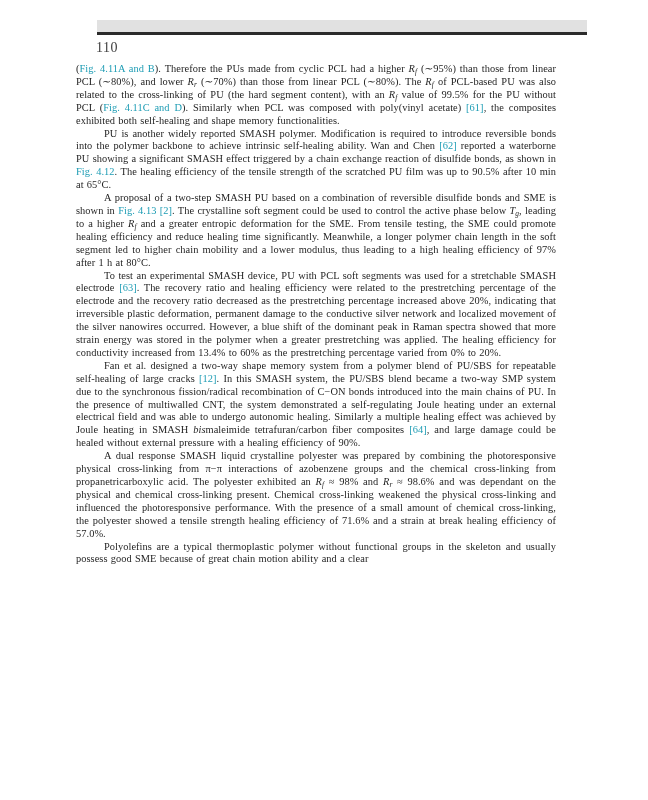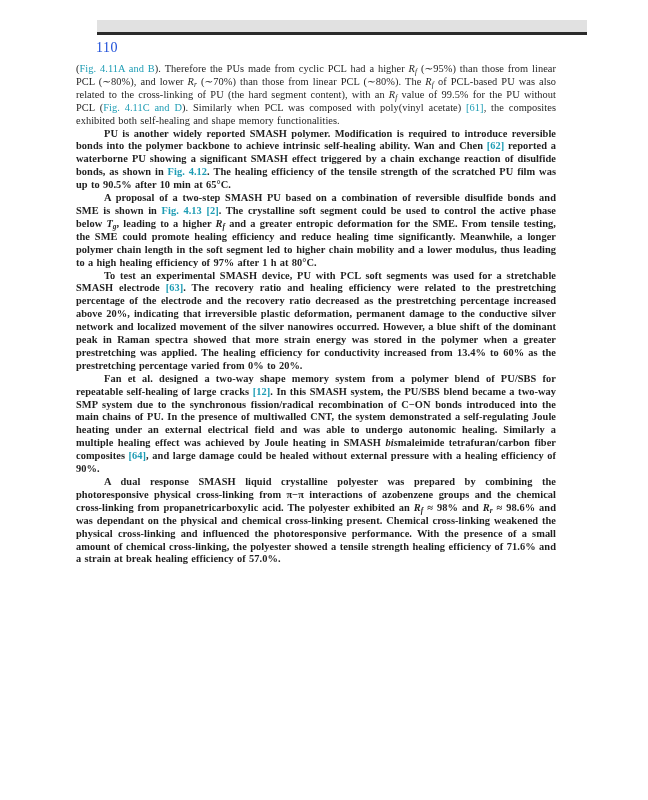--- a/index.html
+++ b/index.html
@@ -27,21 +27,21 @@
     height: 15px;
     background: var(--band);
     border-bottom: 3px solid var(--rule);
   }
   .page-number {
     position: absolute;
     left: 96px;
     top: 40px;
     font-size: 14px;
     letter-spacing: 0.5px;
-    color: #1d4ed8;
+    color: #404040;
   }
   .running-head {
     position: absolute;
     left: 97px;
     top: 45px;
     width: 490px;
     text-align: center;
     font-size: 8.3px;
     color: #222;
   }
@@ -50,21 +50,21 @@
     left: 76px;
     top: 63px;
     width: 480px;
     font-size: 10.4px;
     line-height: 12.9px;
     text-align: justify;
     letter-spacing: 0.05px;
     word-spacing: 0.6px;
   }
   .para { text-indent: 0; }
-  .para.indent { text-indent: 28px; font-weight: bold; }
+  .para.indent { text-indent: 28px; }
   .seg-l { color: var(--link); }
   .seg-i { font-style: italic; }
   .seg-s {
     font-style: italic;
     font-size: 7.4px;
     line-height: 0;
     position: relative;
     top: 1.8px;
   }
   .footer {
@@ -83,14 +83,15 @@
 <div class="page">
   <div class="header-band"></div>
   <div class="page-number">110</div>
   <div class="body-text" id="body-text">
       <p class="para"><span class="seg-p">(</span><span class="seg-l">Fig. 4.11A and B</span><span class="seg-p">). Therefore the PUs made from cyclic PCL had a higher </span><span class="seg-i">R</span><span class="seg-s">f</span><span class="seg-p"> (∼95%) than those from linear PCL (∼80%), and lower </span><span class="seg-i">R</span><span class="seg-s">r</span><span class="seg-p"> (∼70%) than those from linear PCL (∼80%). The </span><span class="seg-i">R</span><span class="seg-s">f</span><span class="seg-p"> of PCL-based PU was also related to the cross-linking of PU (the hard segment content), with an </span><span class="seg-i">R</span><span class="seg-s">f</span><span class="seg-p"> value of 99.5% for the PU without PCL (</span><span class="seg-l">Fig. 4.11C and D</span><span class="seg-p">). Similarly when PCL was composed with poly(vinyl acetate) </span><span class="seg-l">[61]</span><span class="seg-p">, the composites exhibited both self-healing and shape memory functionalities.</span></p>
       <p class="para indent"><span class="seg-p">PU is another widely reported SMASH polymer. Modification is required to introduce reversible bonds into the polymer backbone to achieve intrinsic self-healing ability. Wan and Chen </span><span class="seg-l">[62]</span><span class="seg-p"> reported a waterborne PU showing a significant SMASH effect triggered by a chain exchange reaction of disulfide bonds, as shown in </span><span class="seg-l">Fig. 4.12</span><span class="seg-p">. The healing efficiency of the tensile strength of the scratched PU film was up to 90.5% after 10 min at 65°C.</span></p>
       <p class="para indent"><span class="seg-p">A proposal of a two-step SMASH PU based on a combination of reversible disulfide bonds and SME is shown in </span><span class="seg-l">Fig. 4.13 [2]</span><span class="seg-p">. The crystalline soft segment could be used to control the active phase below </span><span class="seg-i">T</span><span class="seg-s">g</span><span class="seg-p">, leading to a higher </span><span class="seg-i">R</span><span class="seg-s">f</span><span class="seg-p"> and a greater entropic deformation for the SME. From tensile testing, the SME could promote healing efficiency and reduce healing time significantly. Meanwhile, a longer polymer chain length in the soft segment led to higher chain mobility and a lower modulus, thus leading to a high healing efficiency of 97% after 1 h at 80°C.</span></p>
       <p class="para indent"><span class="seg-p">To test an experimental SMASH device, PU with PCL soft segments was used for a stretchable SMASH electrode </span><span class="seg-l">[63]</span><span class="seg-p">. The recovery ratio and healing efficiency were related to the prestretching percentage of the electrode and the recovery ratio decreased as the prestretching percentage increased above 20%, indicating that irreversible plastic deformation, permanent damage to the conductive silver network and localized movement of the silver nanowires occurred. However, a blue shift of the dominant peak in Raman spectra showed that more strain energy was stored in the polymer when a greater prestretching was applied. The healing efficiency for conductivity increased from 13.4% to 60% as the prestretching percentage varied from 0% to 20%.</span></p>
       <p class="para indent"><span class="seg-p">Fan et al. designed a two-way shape memory system from a polymer blend of PU/SBS for repeatable self-healing of large cracks </span><span class="seg-l">[12]</span><span class="seg-p">. In this SMASH system, the PU/SBS blend became a two-way SMP system due to the synchronous fission/radical recombination of C−ON bonds introduced into the main chains of PU. In the presence of multiwalled CNT, the system demonstrated a self-regulating Joule heating under an external electrical field and was able to undergo autonomic healing. Similarly a multiple healing effect was achieved by Joule heating in SMASH </span><span class="seg-i">bis</span><span class="seg-p">maleimide tetrafuran/carbon fiber composites </span><span class="seg-l">[64]</span><span class="seg-p">, and large damage could be healed without external pressure with a healing efficiency of 90%.</span></p>
       <p class="para indent"><span class="seg-p">A dual response SMASH liquid crystalline polyester was prepared by combining the photoresponsive physical cross-linking from π−π interactions of azobenzene groups and the chemical cross-linking from propanetricarboxylic acid. The polyester exhibited an </span><span class="seg-i">R</span><span class="seg-s">f</span><span class="seg-p"> ≈ 98% and </span><span class="seg-i">R</span><span class="seg-s">r</span><span class="seg-p"> ≈ 98.6% and was dependant on the physical and chemical cross-linking present. Chemical cross-linking weakened the physical cross-linking and influenced the photoresponsive performance. With the presence of a small amount of chemical cross-linking, the polyester showed a tensile strength healing efficiency of 71.6% and a strain at break healing efficiency of 57.0%.</span></p>
+      <p class="para indent"><span class="seg-p">Polyolefins are a typical thermoplastic polymer without functional groups in the skeleton and usually possess good SME because of great chain motion ability and a clear</span></p>
     </div>
 </div>
 
 </body></html>

